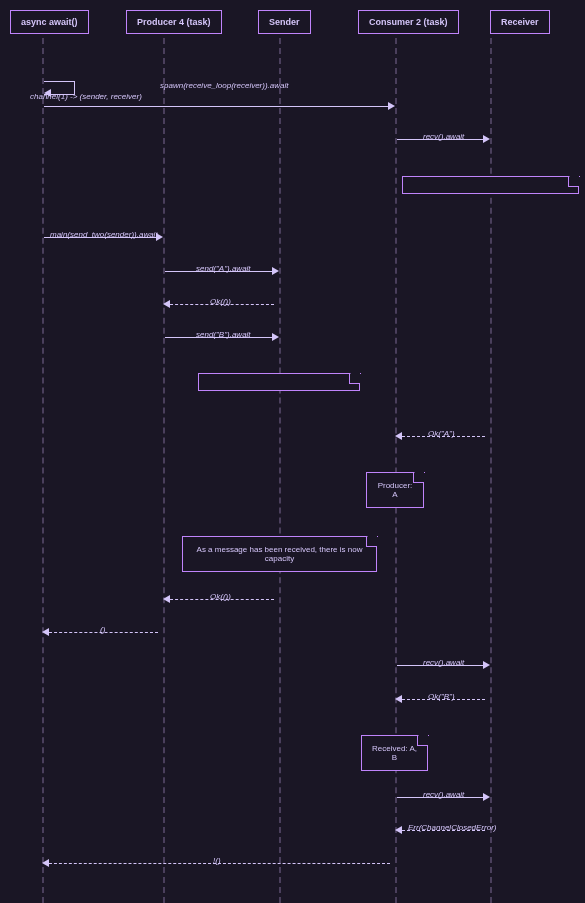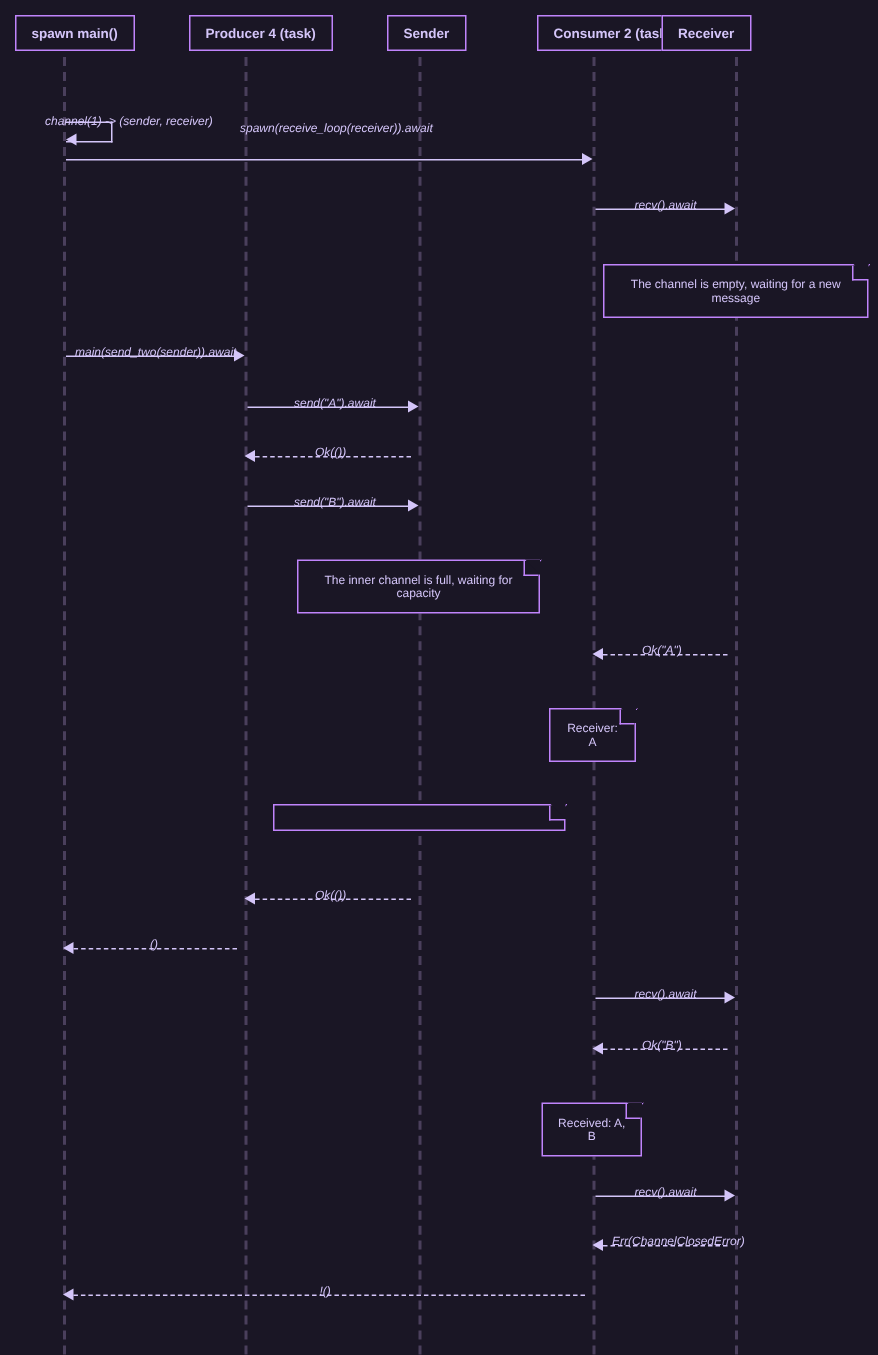--- a/index.html
+++ b/index.html
@@ -13,71 +13,71 @@
 .arrow-head.left{border-right:7px solid #d4c5f9}
 .self{position:absolute;border:1.5px solid #d4c5f9;border-left:none;width:30px;height:12px}
 .note{position:absolute;border:1.5px solid #c084fc;background:#1a1625;padding:8px 10px;font-size:8px;color:#d4c5f9;text-align:center}
 .note::after{content:'';position:absolute;top:-1px;right:-1px;width:0;height:0;border-top:10px solid #1a1625;border-left:10px solid transparent}
 .note::before{content:'';position:absolute;top:-1.5px;right:-1.5px;width:10px;height:10px;background:linear-gradient(135deg,transparent 48%,#c084fc 50%,#c084fc 52%,#1a1625 54%);}
 .fold{position:absolute;top:0;right:0;width:9px;height:9px;border-left:1.5px solid #c084fc;border-bottom:1.5px solid #c084fc;background:#1a1625}
 </style>
 </head>
 <body>
 
-<div class="participant" style="left:10px;top:10px">spawn main()</div>
+<div class="participant" style="left:10px;top:10px">async await()</div>
 <div class="participant" style="left:126px;top:10px">Producer 4 (task)</div>
 <div class="participant" style="left:258px;top:10px">Sender</div>
 <div class="participant" style="left:358px;top:10px">Consumer 2 (task)</div>
-<div class="participant" style="left:441px;top:10px">Receiver</div>
+<div class="participant" style="left:490px;top:10px">Receiver</div>
 
 <div class="lifeline" style="left:42px"></div>
 <div class="lifeline" style="left:163px"></div>
 <div class="lifeline" style="left:279px"></div>
 <div class="lifeline" style="left:395px"></div>
 <div class="lifeline" style="left:490px"></div>
 
-<div class="msg" style="left:30px;top:76px">channel(1) -&gt; (sender, receiver)</div>
+<div class="msg" style="left:30px;top:92px">channel(1) -&gt; (sender, receiver)</div>
 <div class="self" style="left:44px;top:81px;height:12px"></div>
 <div class="arrow-head left" style="left:44px;top:89px"></div>
 
 <div class="arrow" style="left:44px;top:106px;width:346px"></div>
 <div class="arrow-head right" style="left:388px;top:102px"></div>
 <div class="msg" style="left:160px;top:81px">spawn(receive_loop(receiver)).await</div>
 
 <div class="arrow" style="left:397px;top:139px;width:88px"></div>
 <div class="arrow-head right" style="left:483px;top:135px"></div>
 <div class="msg" style="left:423px;top:132px">recv().await</div>
 
-<div class="note" style="left:402px;top:176px;width:155px"><span>The channel is empty, waiting for a new message</span><div class="fold"></div></div>
+<div class="note" style="left:402px;top:176px;width:155px"><div class="fold"></div></div>
 
 <div class="arrow" style="left:44px;top:237px;width:114px"></div>
 <div class="arrow-head right" style="left:156px;top:233px"></div>
 <div class="msg" style="left:50px;top:230px">main(send_two(sender)).await</div>
 
 <div class="arrow" style="left:165px;top:271px;width:109px"></div>
 <div class="arrow-head right" style="left:272px;top:267px"></div>
 <div class="msg" style="left:196px;top:264px">send("A").await</div>
 
 <div class="arrow dashed" style="left:165px;top:304px;width:109px"></div>
 <div class="arrow-head left" style="left:163px;top:300px"></div>
 <div class="msg" style="left:210px;top:297px">Ok(())</div>
 
 <div class="arrow" style="left:165px;top:337px;width:109px"></div>
 <div class="arrow-head right" style="left:272px;top:333px"></div>
 <div class="msg" style="left:196px;top:330px">send("B").await</div>
 
-<div class="note" style="left:198px;top:373px;width:140px"><span>The inner channel is full, waiting for capacity</span><div class="fold"></div></div>
+<div class="note" style="left:198px;top:373px;width:140px"><div class="fold"></div></div>
 
 <div class="arrow dashed" style="left:397px;top:436px;width:88px"></div>
 <div class="arrow-head left" style="left:395px;top:432px"></div>
 <div class="msg" style="left:428px;top:429px">Ok("A")</div>
 
-<div class="note" style="left:366px;top:472px;width:36px"><span>Receiver: A</span><div class="fold"></div></div>
+<div class="note" style="left:366px;top:472px;width:36px"><span>Producer: A</span><div class="fold"></div></div>
 
-<div class="note" style="left:182px;top:536px;width:173px"><div class="fold"></div></div>
+<div class="note" style="left:182px;top:536px;width:173px"><span>As a message has been received, there is now capacity</span><div class="fold"></div></div>
 
 <div class="arrow dashed" style="left:165px;top:599px;width:109px"></div>
 <div class="arrow-head left" style="left:163px;top:595px"></div>
 <div class="msg" style="left:210px;top:592px">Ok(())</div>
 
 <div class="arrow dashed" style="left:44px;top:632px;width:114px"></div>
 <div class="arrow-head left" style="left:42px;top:628px"></div>
 <div class="msg" style="left:100px;top:625px">()</div>
 
 <div class="arrow" style="left:397px;top:665px;width:88px"></div>

